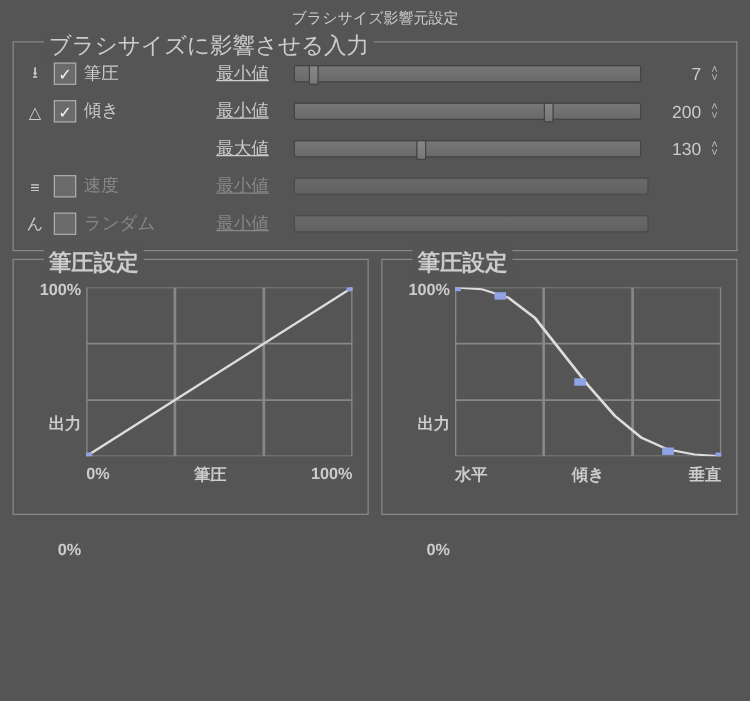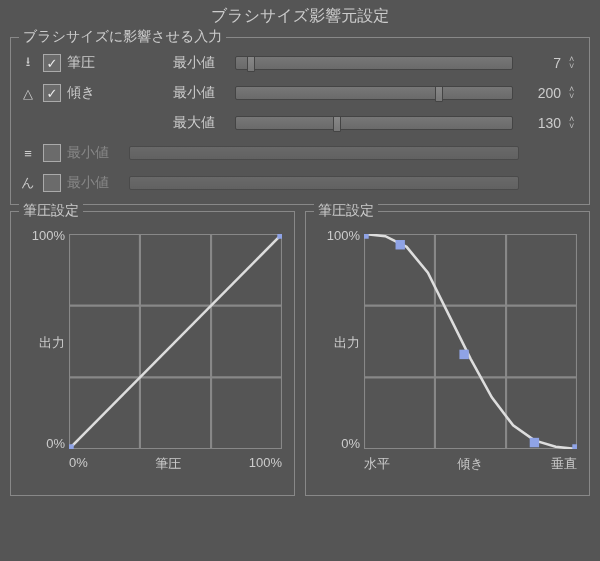--- a/index.html
+++ b/index.html
@@ -9,35 +9,35 @@
     height: 561px;
     background: #555;
     color: #ccc;
     font-family: "Meiryo", "MS PGothic", sans-serif;
     font-size: 14px;
     overflow: hidden;
   }
   .title {
     text-align: center;
     padding: 6px 0 2px 0;
-    font-size: 16px;
+    font-size: 12px;
   }
   .fieldset {
     position: relative;
     border: 1px solid #888;
     margin: 8px 10px 4px 10px;
     padding: 10px 8px 6px 8px;
   }
   .fieldset-legend {
     position: absolute;
     top: -10px;
-    left: 8px;
+    left: 24px;
     background: #555;
     padding: 0 4px;
-    font-size: 14px;
+    font-size: 18px;
   }
   .row {
     display: flex;
     align-items: center;
     height: 30px;
     gap: 6px;
   }
   .leadicon {
     width: 18px;
     text-align: center;
@@ -55,20 +55,21 @@
     font-size: 13px;
     color: #eee;
   }
   .chk.checked::after { content: "✓"; }
   .chklabel {
     width: 100px;
   }
   .dimmed { color: #888; }
   .minlabel {
     width: 56px;
+    text-decoration: underline;
   }
   .slider {
     flex: 1;
     height: 14px;
     border: 1px solid #444;
     background: linear-gradient(#777,#6a6a6a);
     position: relative;
     border-radius: 2px;
   }
   .slider.disabled { opacity: 0.6; }
@@ -99,21 +100,22 @@
 
   .charts {
     display: flex;
     gap: 10px;
     margin: 6px 10px 0 10px;
   }
   .chartbox {
     position: relative;
     border: 1px solid #888;
     flex: 1;
-    height: 285px;
+    height: 205px;
+    font-weight: bold;
   }
   .chartbox .fieldset-legend { top: -10px; }
   .yaxis-top, .yaxis-mid, .yaxis-bot {
     position: absolute;
     left: 6px;
     width: 48px;
     text-align: right;
     font-size: 13px;
   }
   .plot {
@@ -186,28 +188,30 @@
     <div class="valuebox">130</div>
     <div class="spinners">
         <span>˄</span>
         <span>˅</span>
       </div>
   </div>
 
   <div class="row dimmed">
     <div class="leadicon">≡</div>
     <div class="chk"></div>
+    <div class="chklabel">速度</div>
     <div class="minlabel">最小値</div>
     <div class="slider disabled"></div>
     <div class="valuegap"></div>
   </div>
 
   <div class="row dimmed">
     <div class="leadicon">ん</div>
     <div class="chk"></div>
+    <div class="chklabel">ランダム</div>
     <div class="minlabel">最小値</div>
     <div class="slider disabled"></div>
     <div class="valuegap"></div>
   </div>
 </div>
 
 <div class="charts">
   <div class="chartbox">
     <div class="fieldset-legend">筆圧設定</div>
     <div class="yaxis-top" style="top:16px">100%</div>

